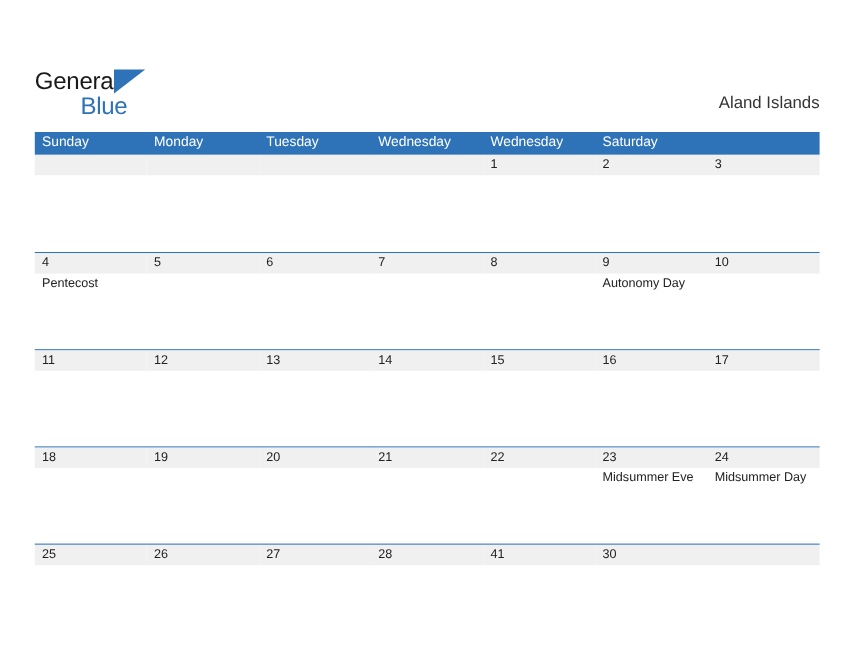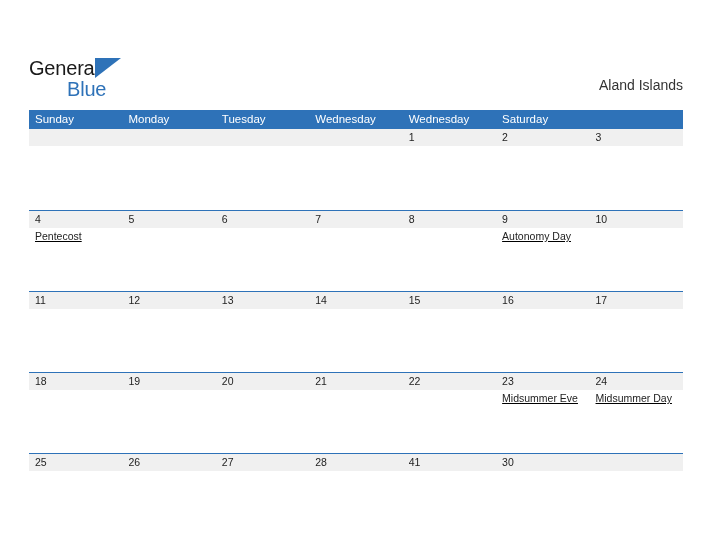--- a/index.html
+++ b/index.html
@@ -157,21 +157,20 @@
     font-family: "Liberation Sans", sans-serif;
     background: #f0f0f0;
   }
   .day-cell.empty .day-band {
     background: #f0f0f0;
   }
 
   .event-list {
     padding-left: 6px;
     padding-top: 1px;
-    text-decoration: underline;
   }
   .event {
     font-size: 10.5px;
     line-height: 14px;
     color: #222222;
     font-family: "Liberation Sans", sans-serif;
     white-space: nowrap;
   }
 </style>
 </head>

